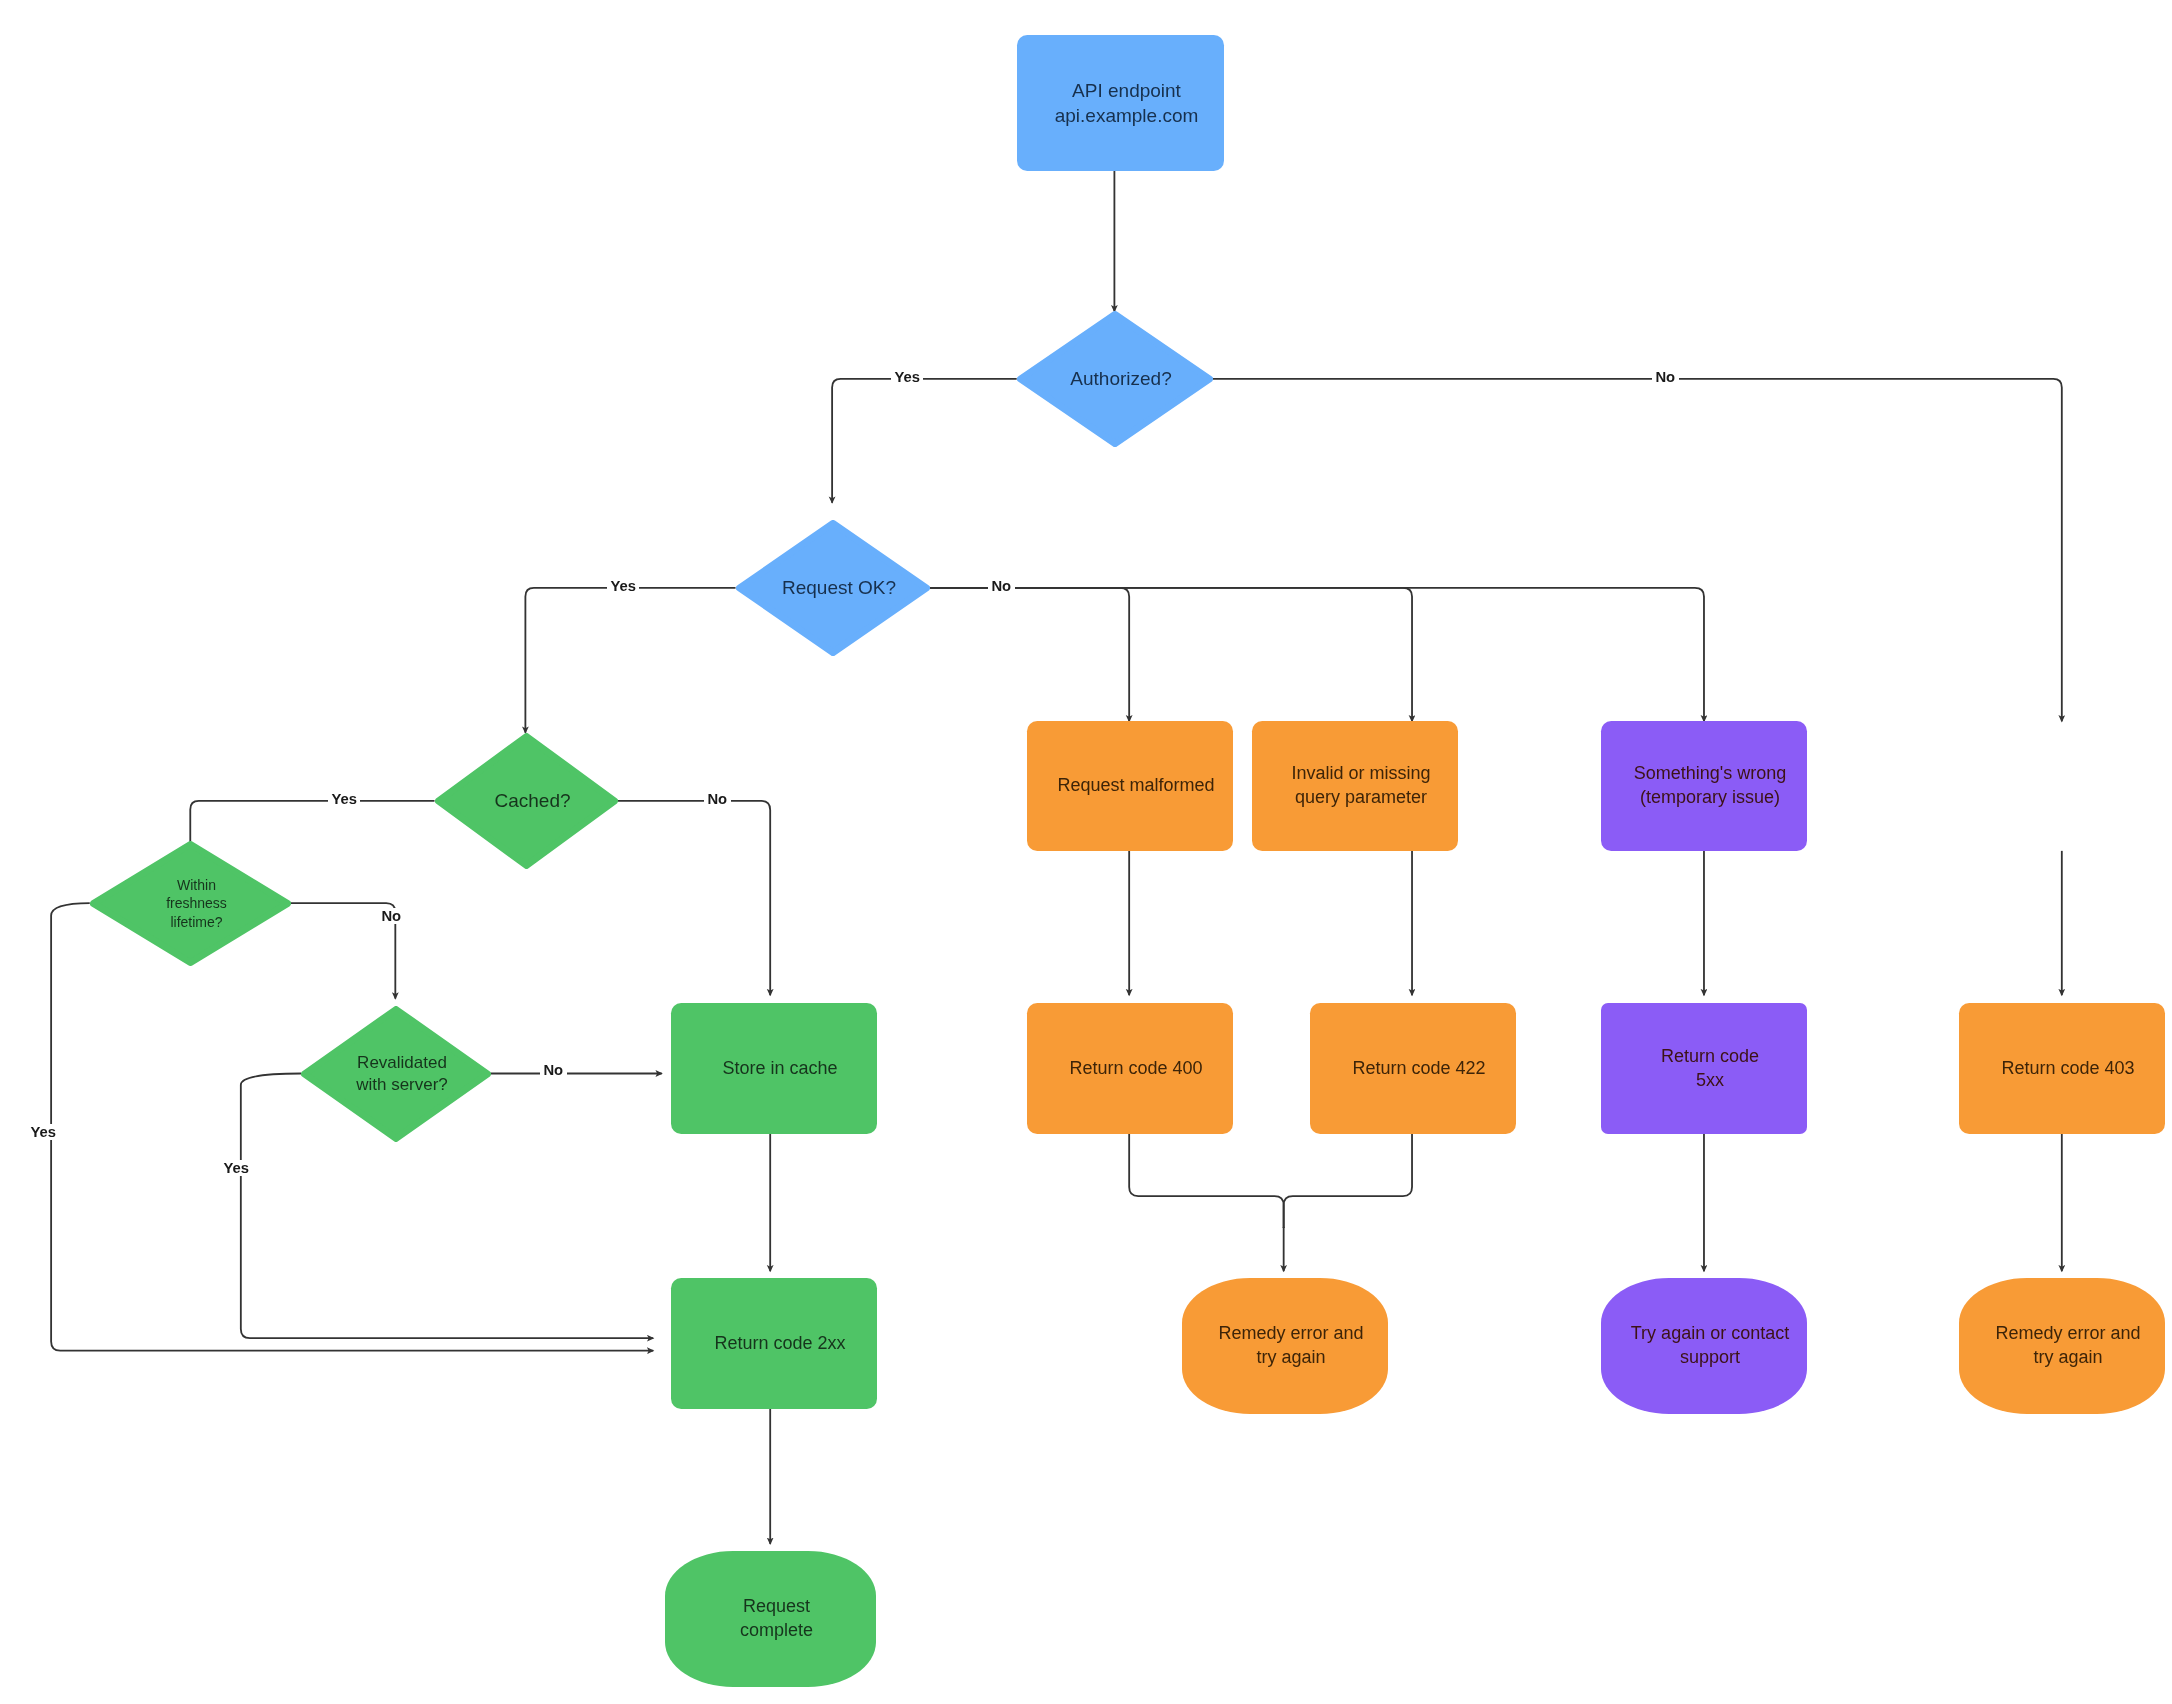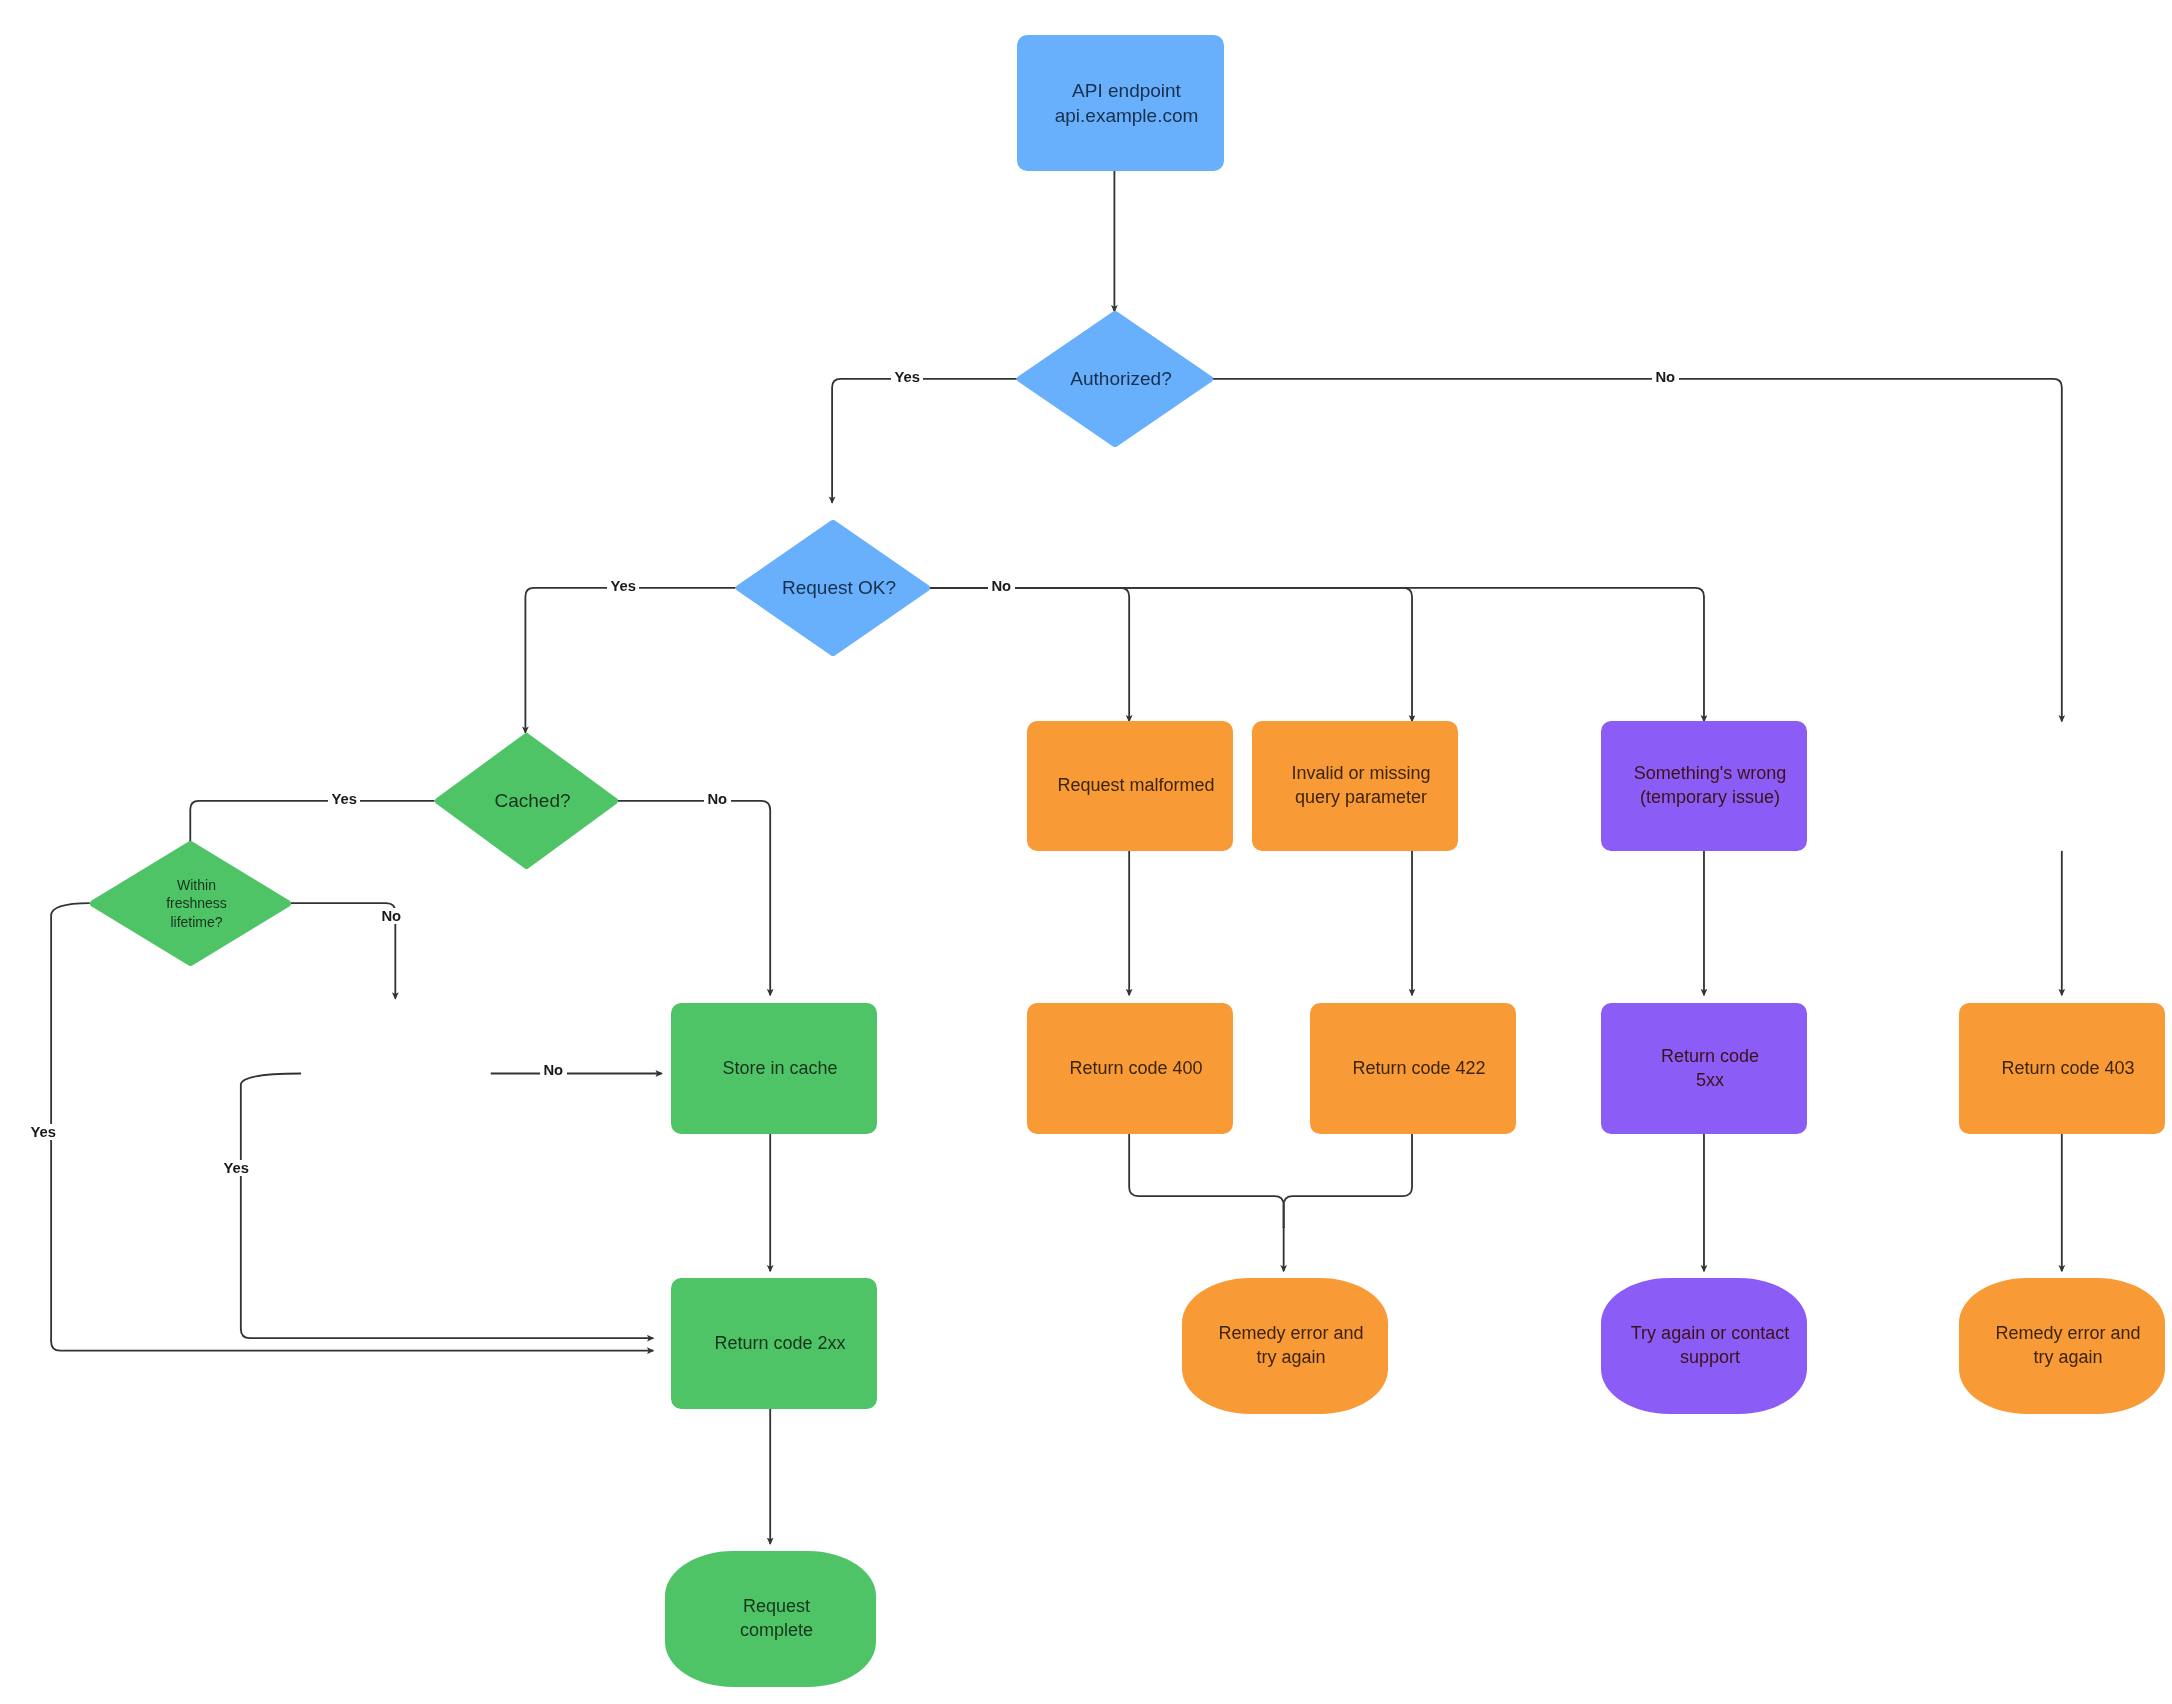--- a/index.html
+++ b/index.html
@@ -117,20 +117,27 @@
 
   <div class="node diamond" style="left:90px;top:841px;width:201px;height:125px;font-size:14px;">
     <svg class="dshape" viewBox="0 0 354 220" preserveAspectRatio="none">
       <path d="M177,6 L348,110 L177,214 L6,110 Z" fill="#4fc466" stroke="#4fc466" stroke-width="12" stroke-linejoin="round"></path>
     </svg>
     <span class="dlabel" style="color:#16341c;width:86%;">Within
 freshness
 lifetime?</span>
   </div>
 
+  <div class="node diamond" style="left:301px;top:1006px;width:190px;height:136px;font-size:17px;">
+    <svg class="dshape" viewBox="0 0 334 240" preserveAspectRatio="none">
+      <path d="M167,6 L328,120 L167,234 L6,120 Z" fill="#4fc466" stroke="#4fc466" stroke-width="12" stroke-linejoin="round"></path>
+    </svg>
+    <span class="dlabel" style="color:#16341c;width:96%;">Revalidated
+with server?</span>
+  </div>
 
   <div class="node box green" style="left:671px;top:1003px;width:206px;height:131px;font-size:18px;">
     <span>Store in cache</span>
   </div>
 
   <div class="node box green" style="left:671px;top:1278px;width:206px;height:131px;font-size:18px;">
     <span>Return code 2xx</span>
   </div>
 
   <div class="node term green" style="left:665px;top:1551px;width:211px;height:136px;font-size:18px;">
@@ -154,21 +161,21 @@
 
 
   <div class="node box orange" style="left:1027px;top:1003px;width:206px;height:131px;font-size:18px;">
     <span>Return code 400</span>
   </div>
 
   <div class="node box orange" style="left:1310px;top:1003px;width:206px;height:131px;font-size:18px;">
     <span>Return code 422</span>
   </div>
 
-  <div class="node box red" style="left:1601px;top:1003px;width:206px;height:131px;font-size:18px;">
+  <div class="node box red" style="left:1601px;top:1003px;width:206px;height:131px;font-size:18px;border-radius:7px;">
     <span>Return code
 5xx</span>
   </div>
 
   <div class="node box orange" style="left:1959px;top:1003px;width:206px;height:131px;font-size:18px;">
     <span>Return code 403</span>
   </div>
 
   <div class="node term orange" style="left:1182px;top:1278px;width:206px;height:136px;font-size:18px;">
     <span>Remedy error and

